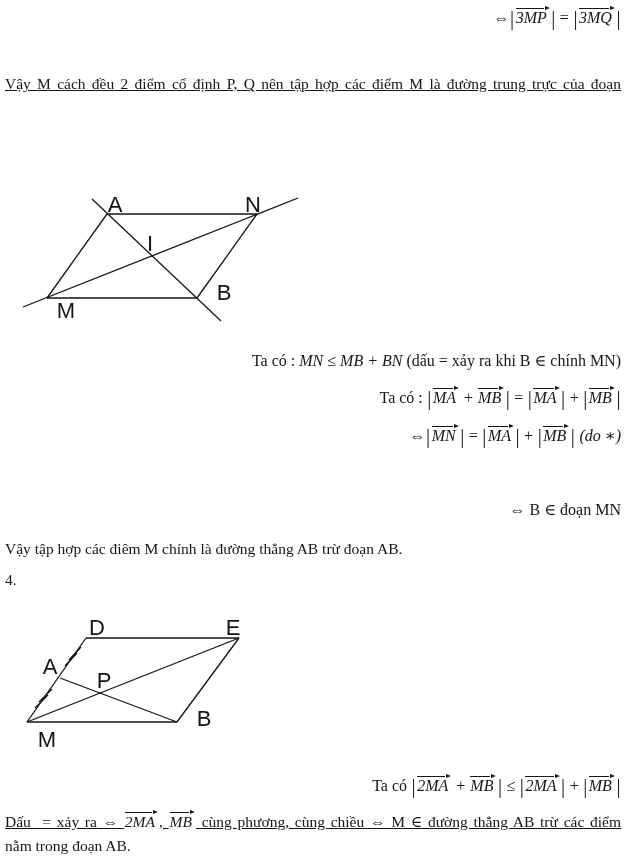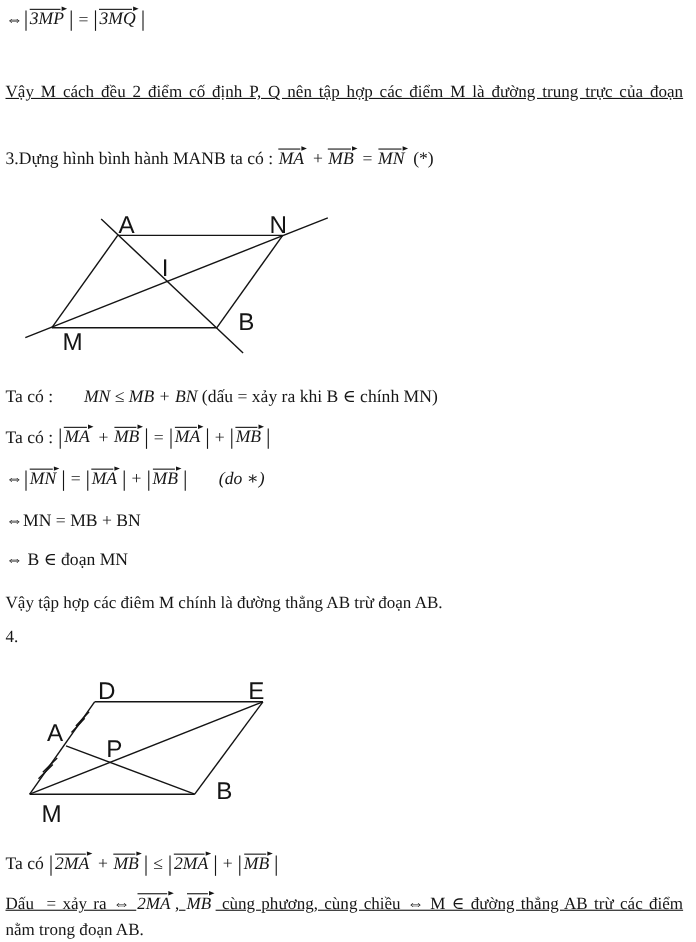--- a/index.html
+++ b/index.html
@@ -9,24 +9,24 @@
     background:#ffffff;
     color:#161616;
     font-family:"Liberation Serif","DejaVu Serif",serif;
     overflow:hidden;
   }
   .row{
     position:absolute;left:5px;width:616px;
     font-size:15.5px;line-height:24px;
     white-space:normal;
   }
-  .formula{font-size:16px;}
+  .formula{font-size:16px;text-align:right;}
   .just-last{text-align:justify;text-align-last:justify;text-decoration:underline;}
   .tk-text{font-style:normal;}
-  .tk-math{font-style:italic;margin-left:24px;}
+  .tk-math{font-style:italic;}
   .tk-bar{
     font-style:normal;
     font-size:1.28em;
     vertical-align:-0.08em;
     padding:0 0.5px;
   }
   .tk-vec{
     position:relative;display:inline-block;
     font-style:italic;
     padding:3px 4px 0 1px;
@@ -57,21 +57,20 @@
 </style>
 </head>
 <body>
 
 <div class="doc">
 
   <div class="row formula" style="top:6px"><span class="tk-text">⇔</span><span class="tk-bar">|</span><span class="tk-vec">3MP</span><span class="tk-bar">|</span><span class="tk-text"> = </span><span class="tk-bar">|</span><span class="tk-vec">3MQ</span><span class="tk-bar">|</span></div>
 
   <div class="row just-last" style="top:72px">Vậy M cách đều 2 điểm cố định P, Q nên tập hợp các điểm M là đường trung trực của đoạn</div>
 
-  <div class="row formula" style="top:133px"><span class="tk-text">3.Dựng hình bình hành MANB ta có : </span><span class="tk-vec">MA</span><span class="tk-text"> + </span><span class="tk-vec">MB</span><span class="tk-text"> = </span><span class="tk-vec">MN</span><span class="tk-text"> (*)</span></div>
 
   <svg id="diagram-layer" width="633" height="856" viewBox="0 0 633 856">
     <g>
         <line x1="107" y1="214" x2="257" y2="214"></line>
         <line x1="47" y1="298" x2="197" y2="298"></line>
         <line x1="47" y1="298" x2="107" y2="214"></line>
         <line x1="197" y1="298" x2="257" y2="214"></line>
         <line x1="23" y1="307" x2="298" y2="198"></line>
         <line x1="92" y1="199" x2="221" y2="321"></line>
         <text x="115" y="212">A</text>
@@ -96,21 +95,20 @@
         <text x="50" y="674">A</text>
         <text x="104" y="688">P</text>
         <text x="47" y="747">M</text>
         <text x="204" y="726">B</text>
       </g>
   </svg>
 
   <div class="row formula" style="top:349px"><span class="tk-text">Ta có : </span><span class="tk-math">MN ≤ MB + BN</span><span class="tk-text"> (dấu = xảy ra khi B ∈ chính MN)</span></div>
   <div class="row formula" style="top:386px"><span class="tk-text">Ta có : </span><span class="tk-bar">|</span><span class="tk-vec">MA</span><span class="tk-text"> + </span><span class="tk-vec">MB</span><span class="tk-bar">|</span><span class="tk-text"> = </span><span class="tk-bar">|</span><span class="tk-vec">MA</span><span class="tk-bar">|</span><span class="tk-text"> + </span><span class="tk-bar">|</span><span class="tk-vec">MB</span><span class="tk-bar">|</span></div>
   <div class="row formula" style="top:424px"><span class="tk-text">⇔</span><span class="tk-bar">|</span><span class="tk-vec">MN</span><span class="tk-bar">|</span><span class="tk-text"> = </span><span class="tk-bar">|</span><span class="tk-vec">MA</span><span class="tk-bar">|</span><span class="tk-text"> + </span><span class="tk-bar">|</span><span class="tk-vec">MB</span><span class="tk-bar">|</span><span class="tk-math"> (do ∗)</span></div>
-  <div class="row formula" style="top:462px"><span class="tk-text">⇔MN = MB + BN</span></div>
   <div class="row" style="top:537px">Vậy tập hợp các điêm M chính là đường thẳng AB trừ đoạn AB.</div>
 
   <div class="row formula" style="top:498px"><span class="tk-text">⇔ B ∈ đoạn MN</span></div>
   <div class="row" style="top:568px">4.</div>
 
   <div class="row formula" style="top:774px"><span class="tk-text">Ta có </span><span class="tk-bar">|</span><span class="tk-vec">2MA</span><span class="tk-text"> + </span><span class="tk-vec">MB</span><span class="tk-bar">|</span><span class="tk-text"> ≤ </span><span class="tk-bar">|</span><span class="tk-vec">2MA</span><span class="tk-bar">|</span><span class="tk-text"> + </span><span class="tk-bar">|</span><span class="tk-vec">MB</span><span class="tk-bar">|</span></div>
   <div class="row just-last" style="top:810px"><span class="tk-text">Dấu&nbsp; = xảy ra ⇔ </span><span class="tk-vec">2MA</span><span class="tk-text">, </span><span class="tk-vec">MB</span><span class="tk-text"> cùng phương, cùng chiều ⇔ M ∈ đường thẳng AB trừ các điểm</span></div>
   <div class="row" style="top:834px">nằm trong đoạn AB.</div>
 
 </div>

